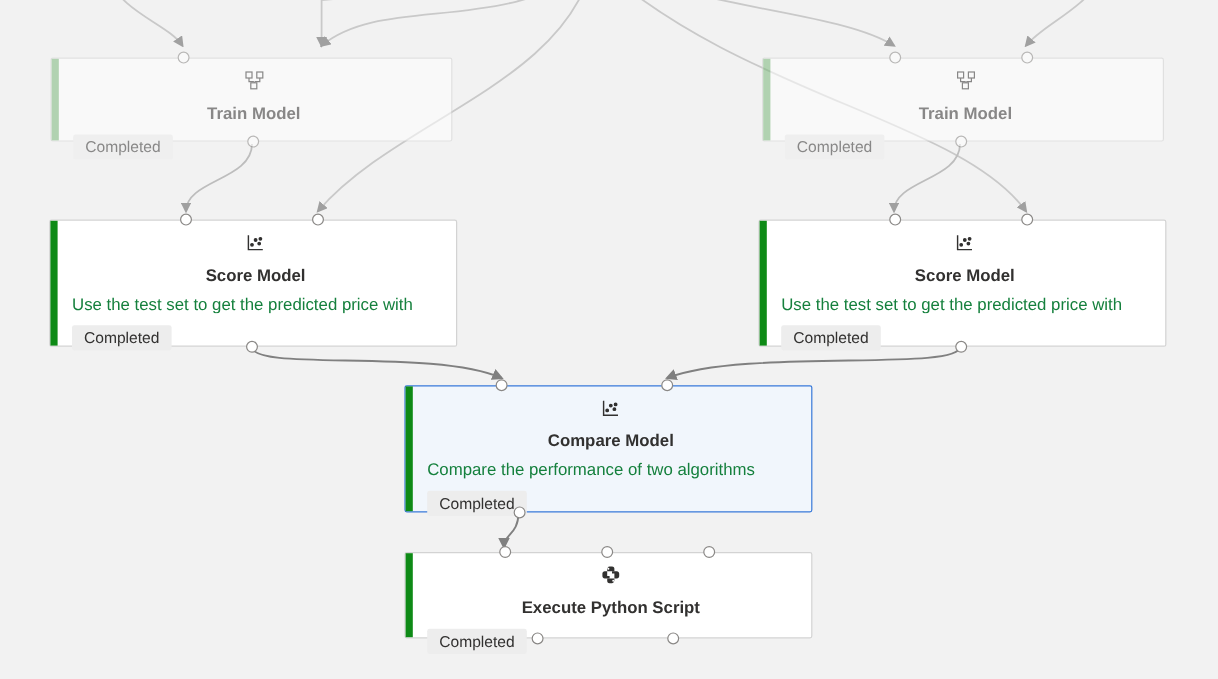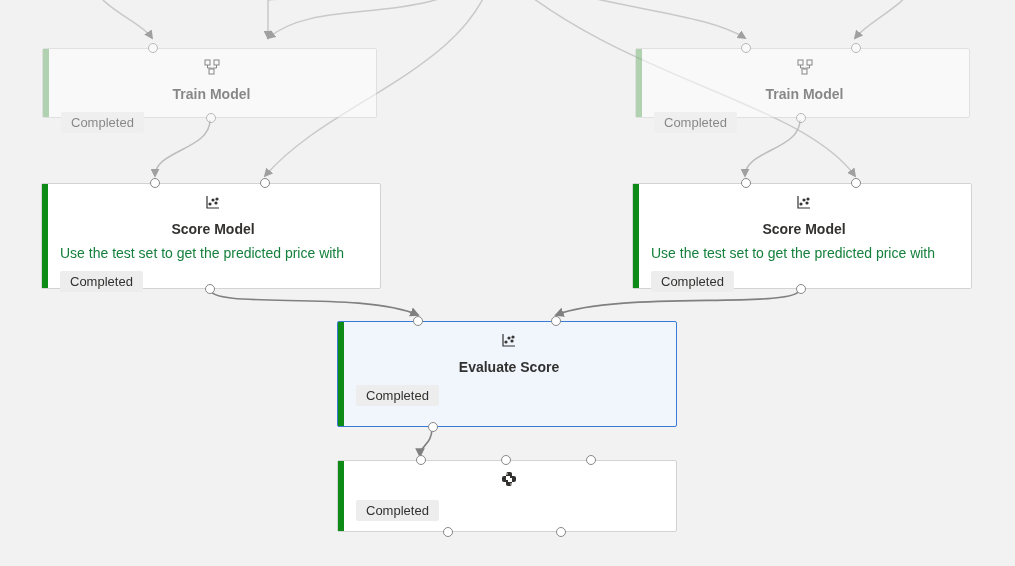--- a/index.html
+++ b/index.html
@@ -230,22 +230,23 @@
       <svg viewBox="0 0 16 16">
           <g stroke="#323130" stroke-width="1.2" fill="#323130">
         <path d="M2 2 V14 H14" fill="none"></path>
         <circle cx="5" cy="10" r="1"></circle>
             <circle cx="8" cy="6" r="1"></circle>
         <circle cx="11" cy="9" r="1"></circle>
             <circle cx="12" cy="5" r="1"></circle>
       </g>
         </svg>
     </span>
-    <span>Evaluate Score</span>
-  </div>
+    <span>Compare Model</span>
+  </div>
+  <div class="node-desc">Compare the performance of two algorithms</div>
   <span class="status-badge">Completed</span>
   <div class="port" style="left:75px; top:-6px;"></div>
   <div class="port" style="left:213px; top:-6px;"></div>
   <div class="port" style="left:90px; bottom:-6px;"></div>
 </div>
 
 <div class="node" style="left:337px; top:460px; width:340px; height:72px;">
   <div class="stripe"></div>
   <div class="node-header">
     <span>
@@ -253,20 +254,21 @@
           <g fill="#323130">
         <path d="M7 1h2c1.5 0 2 .8 2 2v2H5V4c0-1.5.5-3 2-3z"></path>
         <path d="M9 15H7c-1.5 0-2-.8-2-2v-2h6v1c0 1.5-.5 3-2 3z"></path>
         <circle cx="6" cy="3" r="0.8" fill="#fff"></circle>
         <circle cx="10" cy="13" r="0.8" fill="#fff"></circle>
         <path d="M5 5H3c-1.2 0-2 .8-2 2v2c0 1.2.8 2 2 2h4V9H5V5z"></path>
         <path d="M11 11h2c1.2 0 2-.8 2-2V7c0-1.2-.8-2-2-2H9v2h2v4z"></path>
       </g>
         </svg>
     </span>
+    <span>Execute Python Script</span>
   </div>
   <span class="status-badge">Completed</span>
   <div class="port" style="left:78px; top:-6px;"></div>
   <div class="port" style="left:163px; top:-6px;"></div>
   <div class="port" style="left:248px; top:-6px;"></div>
   <div class="port" style="left:105px; bottom:-6px;"></div>
   <div class="port" style="left:218px; bottom:-6px;"></div>
 </div>
 
 </body></html>

